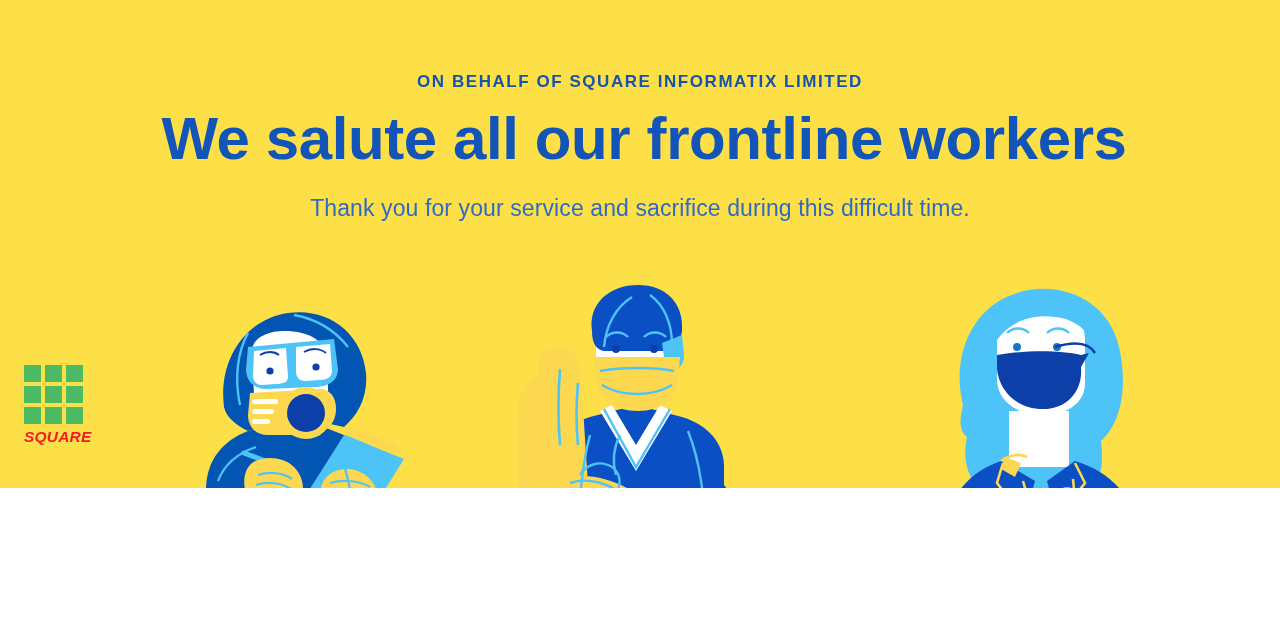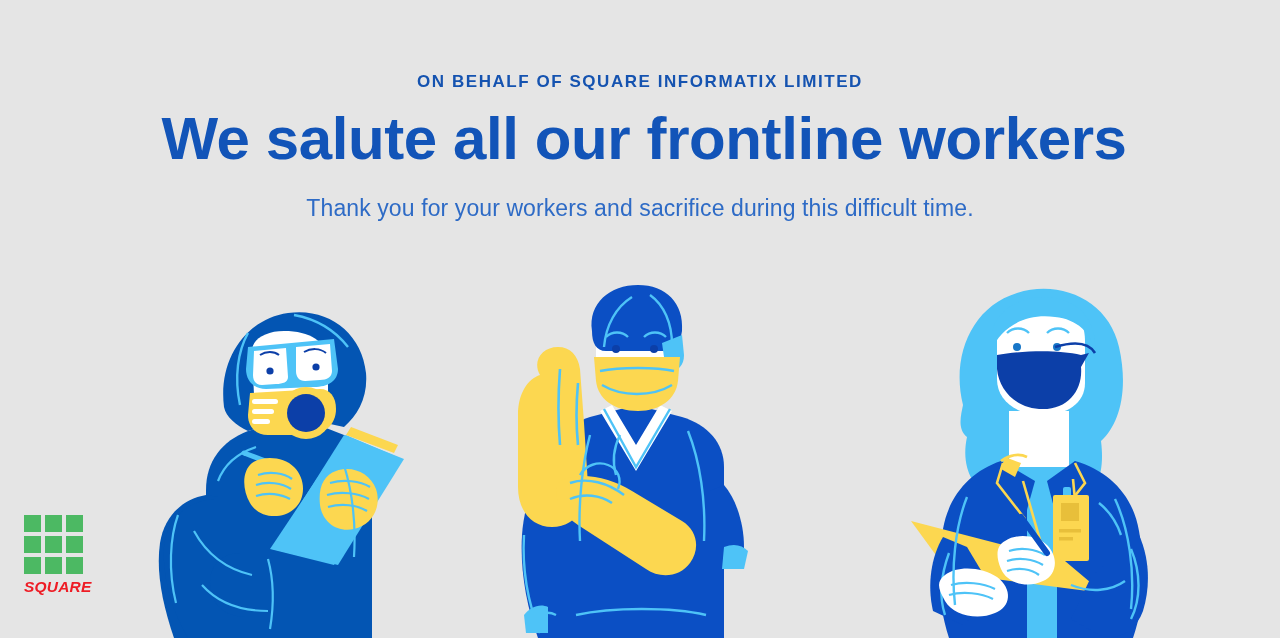--- a/index.html
+++ b/index.html
@@ -7,22 +7,22 @@
     margin: 0;
     padding: 0;
     background: #ffffff;
   }
   body {
     font-family: "Liberation Sans", sans-serif;
   }
   .page {
     position: relative;
     width: 1280px;
-    height: 638px;
-    background: #e5e5e5;
+    height: 488px;
+    background: #fde047;
     overflow: hidden;
   }
 
   
   .header {
     position: absolute;
     top: 0;
     left: 0;
     width: 1280px;
     text-align: center;
@@ -103,21 +103,21 @@
   svg { display: block; }
 </style>
 </head>
 <body>
 
 <div class="page">
 
   <div class="header">
     <p class="eyebrow">ON BEHALF OF SQUARE INFORMATIX LIMITED</p>
     <h1 class="headline">We salute all our frontline workers</h1>
-    <p class="subtitle">Thank you for your workers and sacrifice during this difficult time.</p>
+    <p class="subtitle">Thank you for your service and sacrifice during this difficult time.</p>
   </div>
 
   <div class="logo">
     <div class="logo-grid">
       <span class="logo-cell"></span>
       <span class="logo-cell"></span>
       <span class="logo-cell"></span>
       <span class="logo-cell"></span>
       <span class="logo-cell"></span>
       <span class="logo-cell"></span>

